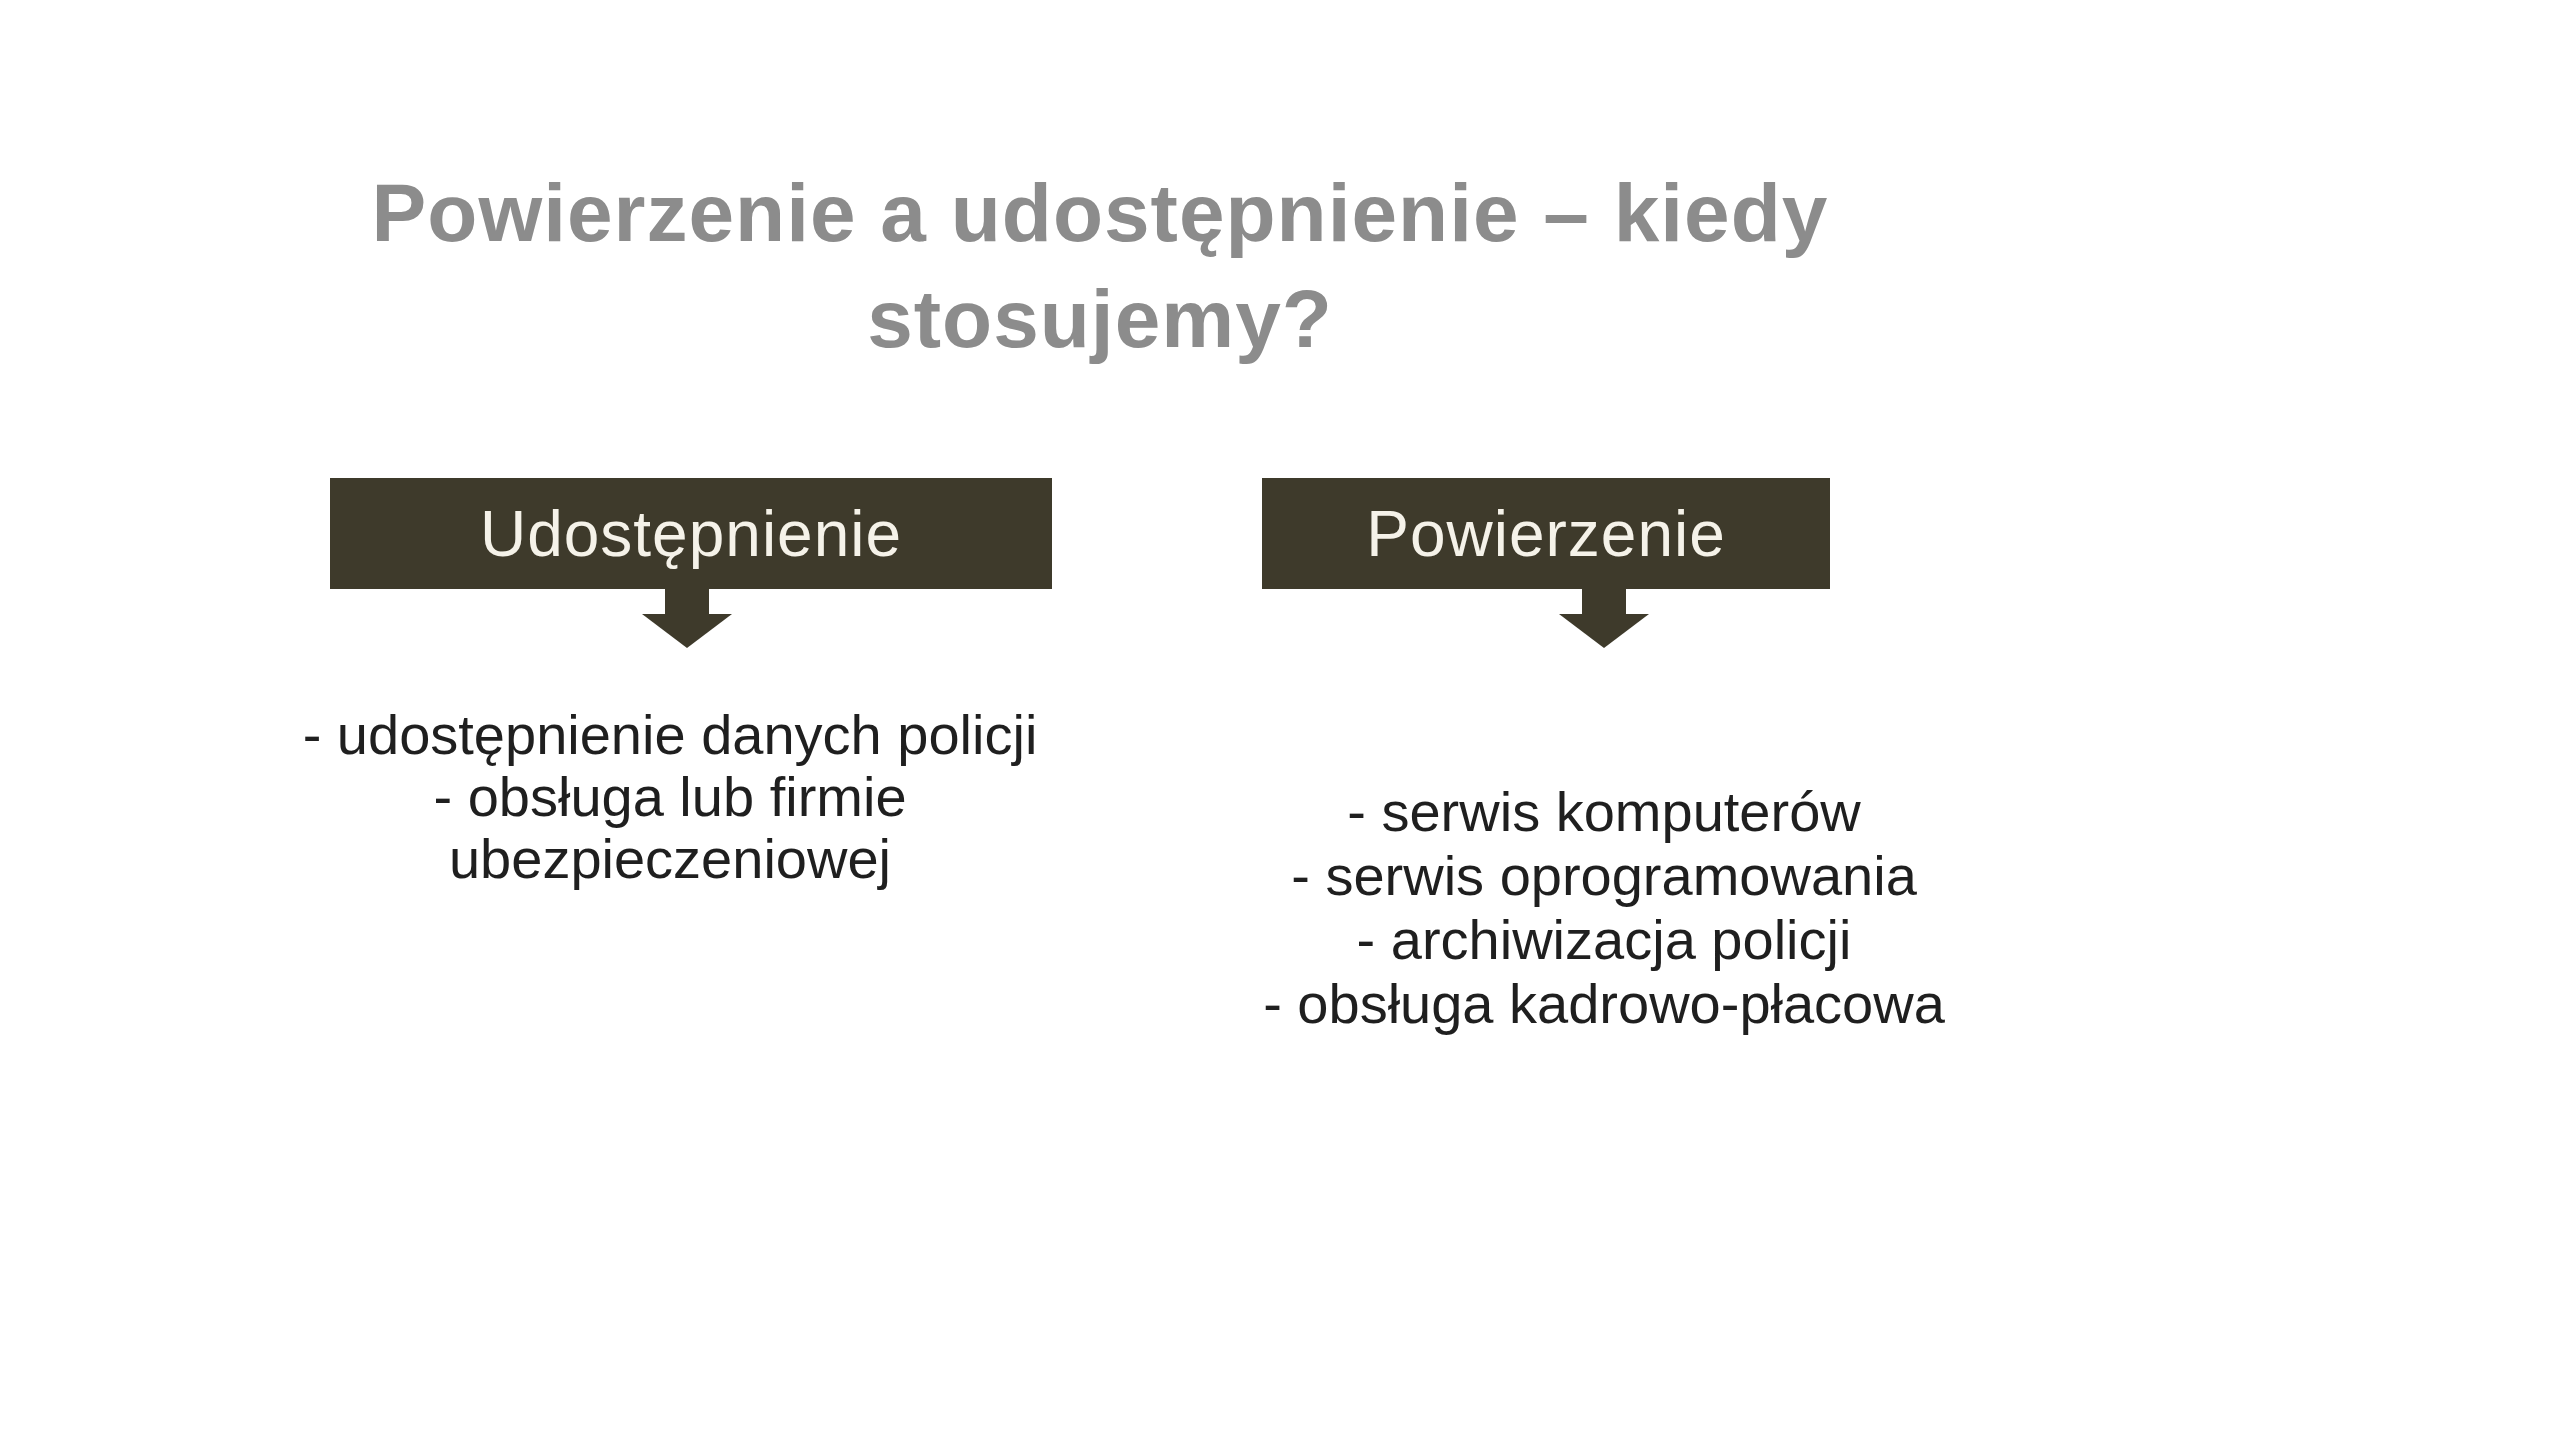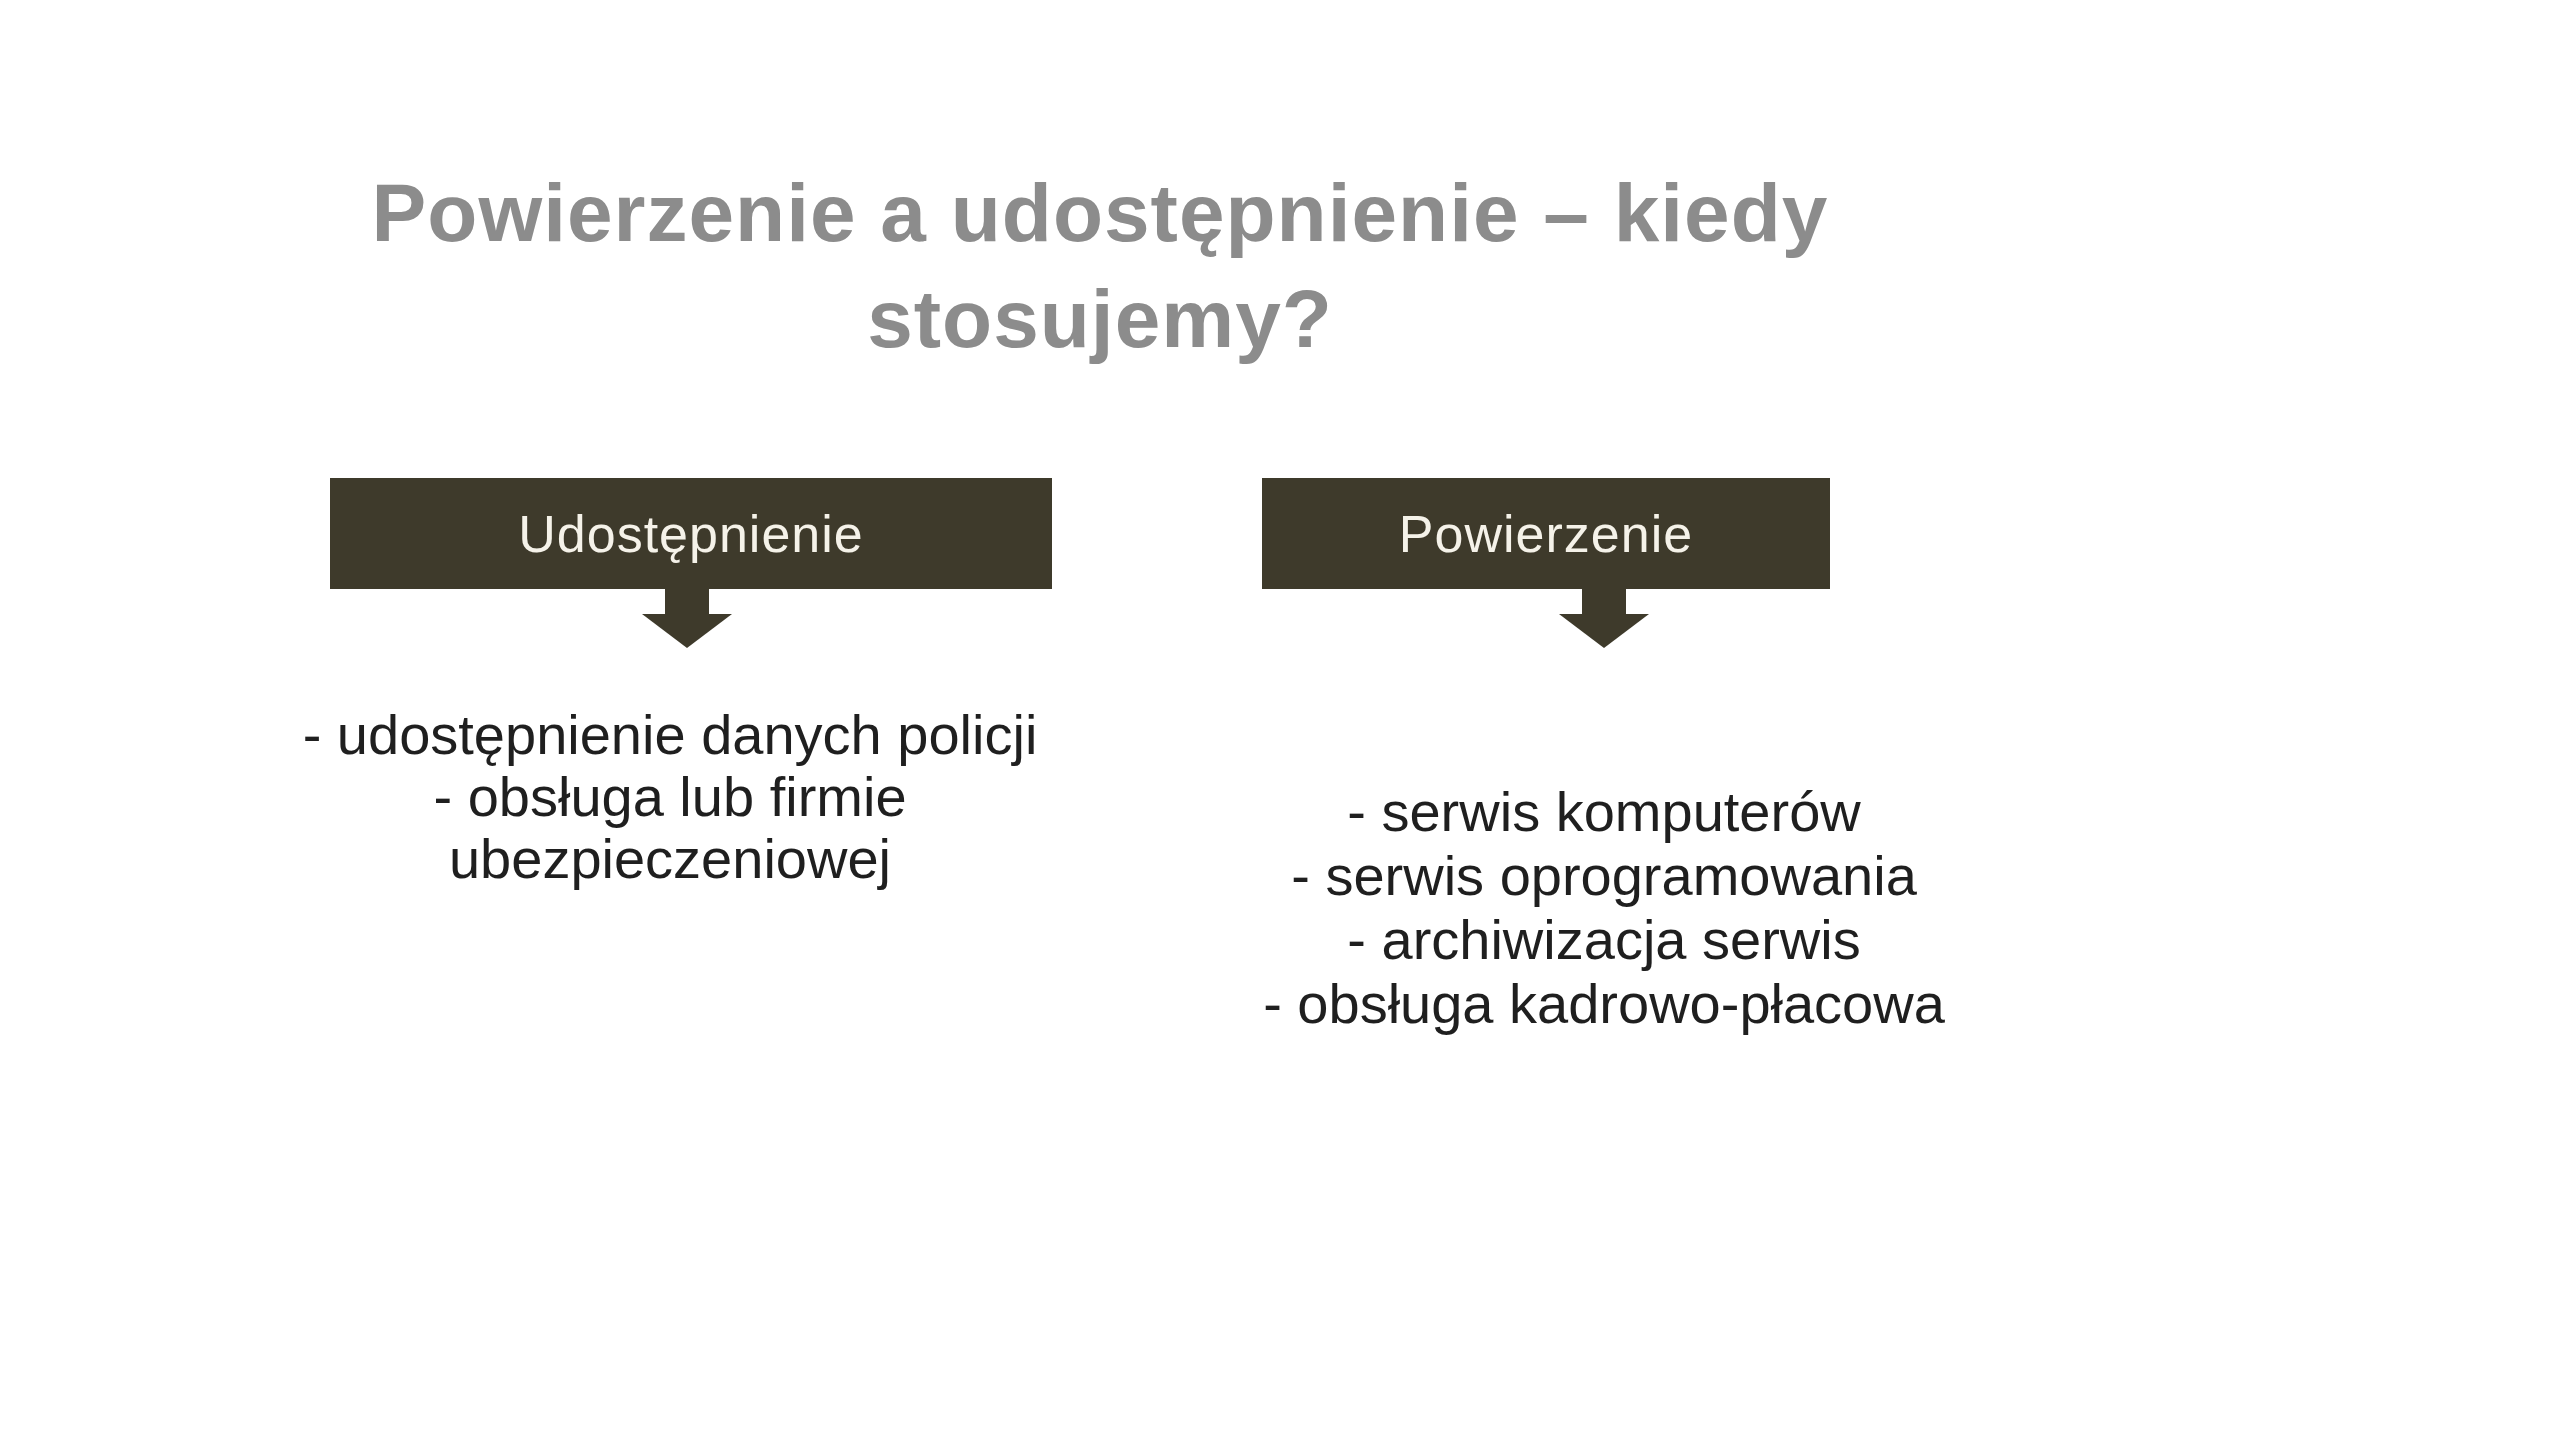--- a/index.html
+++ b/index.html
@@ -39,21 +39,21 @@
     height: 111px;
     background: var(--box-fill, #3e3a2b);
     display: flex;
     align-items: center;
     justify-content: center;
   }
   .header-box.left  { left: 330px;  width: 722px; }
   .header-box.right { left: 1262px; width: 568px; }
   .header-box span {
     color: var(--box-text, #f5f2e9);
-    font-size: 52px;
+    font-size: 64px;
     letter-spacing: 1px;
     white-space: nowrap;
   }
   .down-arrow {
     position: absolute;
     top: 588px;
     width: 90px;
     height: 60px;
     display: block;
   }
@@ -101,17 +101,17 @@
 
   <div class="item-list left">
     <div class="list-line">- udostępnienie danych policji</div>
     <div class="list-line">- obsługa lub firmie</div>
     <div class="list-line">ubezpieczeniowej</div>
   </div>
 
   <div class="item-list right">
     <div class="list-line">- serwis komputerów</div>
     <div class="list-line">- serwis oprogramowania</div>
-    <div class="list-line">- archiwizacja serwis</div>
+    <div class="list-line">- archiwizacja policji</div>
     <div class="list-line">- obsługa kadrowo-płacowa</div>
   </div>
 
 </div>
 
 </body></html>

